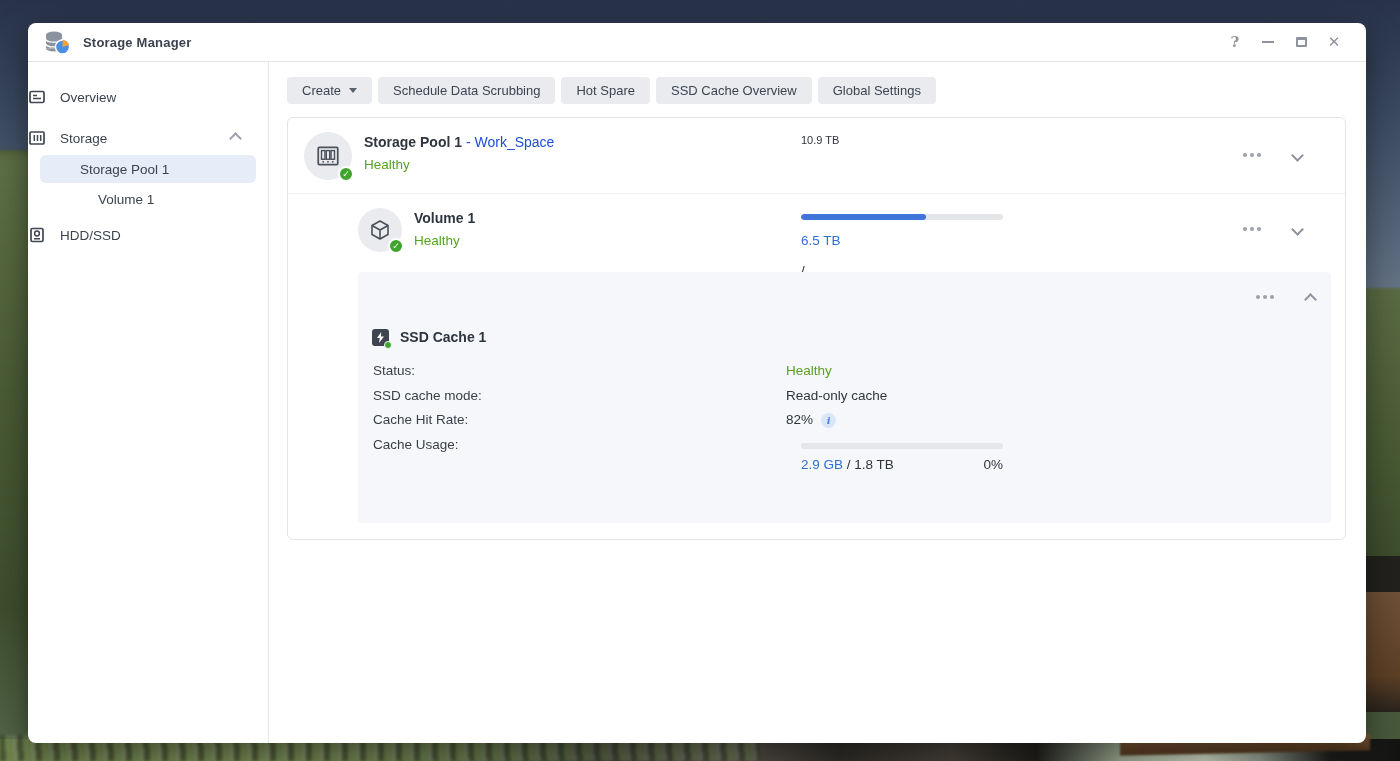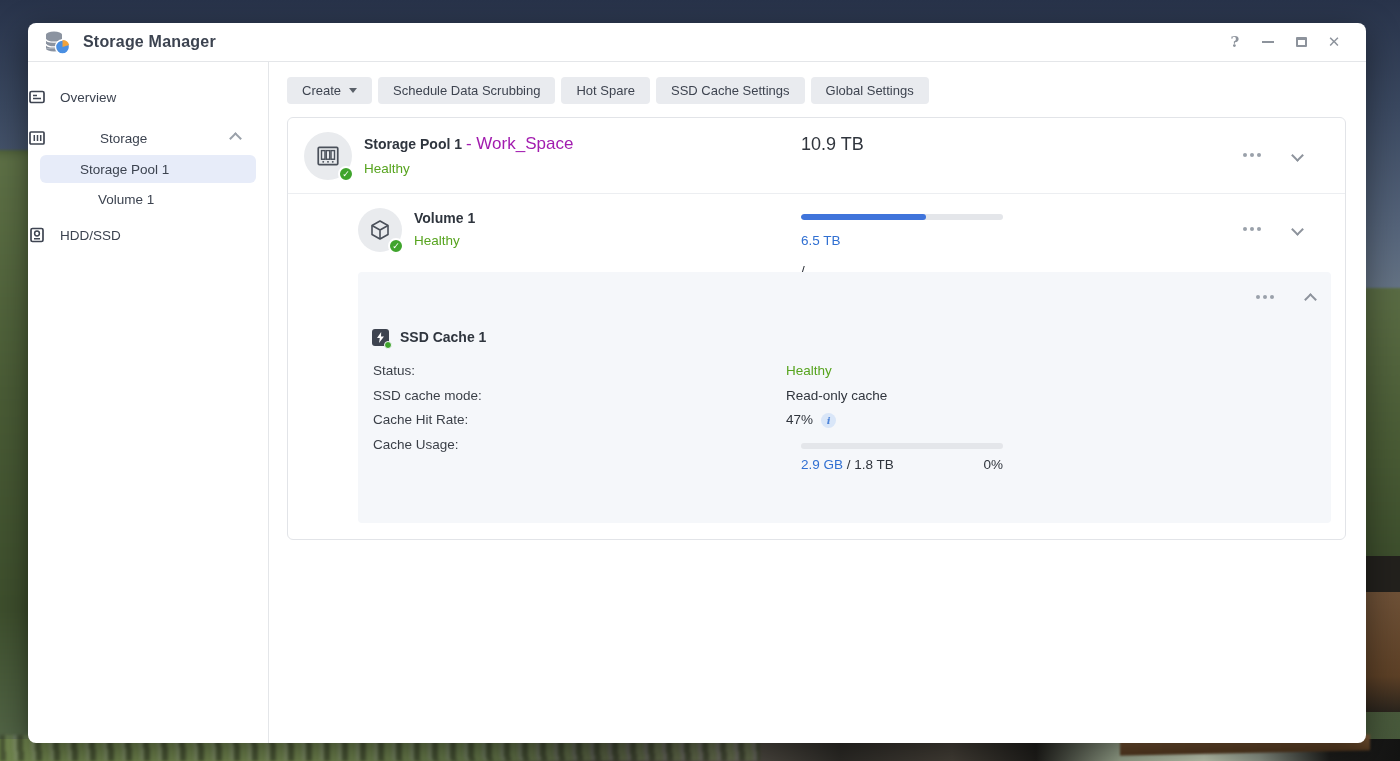--- a/index.html
+++ b/index.html
@@ -25,42 +25,42 @@
     background:linear-gradient(180deg,#7c5a38,#54391f); transform:skewY(-1.2deg); }
 
   
   .window { position:absolute; left:28px; top:23px; width:1338px; height:720px;
     background:#fff; border-radius:8px; box-shadow:0 10px 34px rgba(0,0,0,.45);
     display:flex; flex-direction:column; overflow:hidden; }
 
   .titlebar { height:39px; flex:0 0 39px; display:flex; align-items:center;
     border-bottom:1px solid #e4e6e9; padding:0 24px 0 16px; }
   .app-icon { width:27px; height:25px; margin-right:12px; }
-  .win-title { font-size:16px; font-weight:bold; color:#3c4350; letter-spacing:.2px; }
+  .win-title { font-size:13px; font-weight:bold; color:#3c4350; letter-spacing:.2px; }
   .win-controls { margin-left:auto; display:flex; align-items:center; gap:17px; }
   .wc { width:16px; height:16px; display:flex; align-items:center; justify-content:center;
     color:#8d939c; font-size:14px; cursor:default; }
   .wc-help { font-size:15px; font-weight:bold; font-family:"DejaVu Serif",serif; }
   .wc-min i { display:block; width:12px; height:0; border-top:2px solid #8d939c; }
   .wc-max i { display:block; width:11px; height:10px; border:2px solid #8d939c; border-top-width:3px; border-radius:1px; }
   .wc-close { font-size:15px; }
 
   .body { flex:1; display:flex; min-height:0; }
 
   
   .sidebar { width:241px; flex:0 0 241px; border-right:1px solid #e4e6e9; padding-top:20px; }
   .side-item { height:30px; display:flex; align-items:center; 
     font-size:13.5px; color:#3c4350; cursor:pointer; }
   .side-item svg { margin-right:14px; flex:0 0 auto; }
   .side-item .chev { margin-left:auto; margin-right:28px; }
   .side-sub { height:28px; display:flex; align-items:center; font-size:13.5px; color:#3c4350;
     margin:2px 12px 0 12px; border-radius:6px; cursor:pointer; }
   .side-sub.sel { background:#e7ecf9; }
   .sub1 { padding-left:40px; } .sub2 { padding-left:58px; }
-  .mt10 { margin-top:11px;gap:40px; } .mt6 { margin-top:7px; }
+  .mt10 { margin-top:11px; } .mt6 { margin-top:7px; }
 
   
   .content { flex:1; padding:15px 20px 0 18px; min-width:0; }
   .toolbar { display:flex; gap:6px; }
   .tbtn { height:27px; background:#e9ebef; border:none; border-radius:4px; padding:0 15px;
     font-size:13px; color:#3e4450; font-family:inherit; display:flex; align-items:center; gap:8px; cursor:pointer;text-align:right; }
   .caret { width:0; height:0; border-left:4px solid transparent; border-right:4px solid transparent;
     border-top:5px solid #5a6069; }
 
   .card { margin-top:13px; border:1px solid #e2e4e8; border-radius:6px; background:#fff; width:1059px; }
@@ -71,25 +71,25 @@
 
   .avatar { width:48px; height:48px; border-radius:50%; background:#e9ebee; position:relative;
     display:flex; align-items:center; justify-content:center; flex:0 0 auto; }
   .avatar.small { width:44px; height:44px; }
   .badge { position:absolute; right:-2px; bottom:-2px; width:16px; height:16px; border-radius:50%;
     background:#3fa42c; border:2px solid #fff; color:#fff; font-size:9px; line-height:12px;
     text-align:center; font-weight:bold; }
 
   .head-texts { margin-left:12px; padding-top:2px; }
   .item-title { font-size:14px; font-weight:bold; color:#2f353e; }
-  .item-sub { font-weight:normal; color:#a21caf; font-size:17px;margin-top:16px; }
+  .item-sub { font-weight:normal; color:#1d4ed8; font-size:14px;margin-top:16px; }
   .status-healthy { color:#57a41f; font-size:13.5px; margin-top:7px; }
 
   .valcol { position:absolute; left:513px; top:14px; width:202px; }
-  .size-text { font-size:18px; color:#30353d; padding-top:2px; }
+  .size-text { font-size:11px; color:#30353d; padding-top:2px; }
   .bar { height:6px; border-radius:3px; background:#e4e6ea; overflow:hidden; margin-top:6px; }
   .bar > i { display:block; height:100%; border-radius:3px; background:#3f74db; }
   .usage-line { display:flex; margin-top:13px; font-size:13.5px; color:#30353d; white-space:nowrap;flex-direction:column; }
   .usage-line .pct { margin-left:auto; }
   .link-blue { color:#3170d2; cursor:pointer; }
 
   .dots { position:absolute; width:4px; height:4px; border-radius:50%; background:#9aa1aa;
     box-shadow:7px 0 0 #9aa1aa, 14px 0 0 #9aa1aa; cursor:pointer; }
   .chev { width:9px; height:9px; border-right:2px solid #8d939c; border-bottom:2px solid #8d939c;
     display:inline-block; cursor:pointer; }
@@ -207,21 +207,21 @@
           <span>Create</span>
           <span class="caret"></span>
         </button>
         <button class="tbtn">
           <span>Schedule Data Scrubbing</span>
         </button>
         <button class="tbtn">
           <span>Hot Spare</span>
         </button>
         <button class="tbtn">
-          <span>SSD Cache Settings</span>
+          <span>SSD Cache Overview</span>
         </button>
         <button class="tbtn">
           <span>Global Settings</span>
         </button>
       </div>
 
       <div class="card">
 
         <div class="row pool-row">
           <div class="avatar">
@@ -297,21 +297,21 @@
               <span class="slabel">Status:</span>
               <span class="sval green">Healthy</span>
             </div>
             <div class="srow">
               <span class="slabel">SSD cache mode:</span>
               <span class="sval">Read-only cache</span>
             </div>
             <div class="srow">
               <span class="slabel">Cache Hit Rate:</span>
               <span class="sval">
-                <span>47%</span>
+                <span>82%</span>
                 <span class="info-badge">i</span>
               </span>
             </div>
             <div class="srow cache-bar-wrap">
               <span class="slabel">Cache Usage:</span>
               <div class="cache-bar">
                 <div class="bar">
                     <i style="width: 0%;"></i>
                   </div>
               </div>

